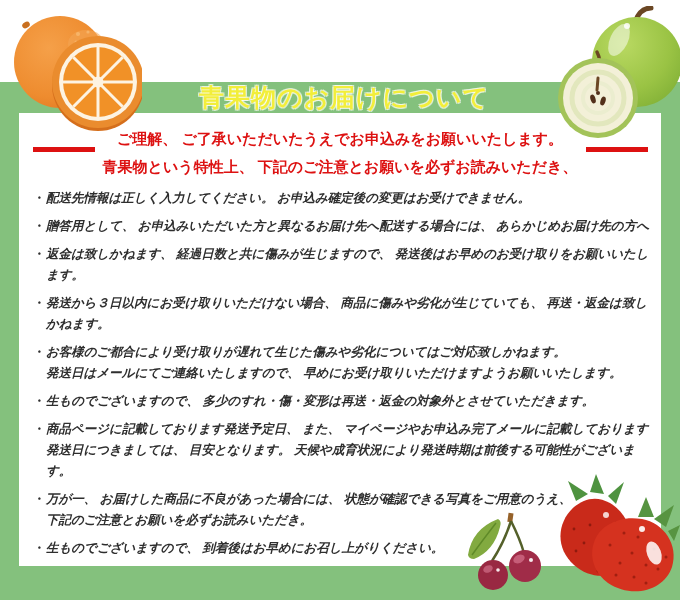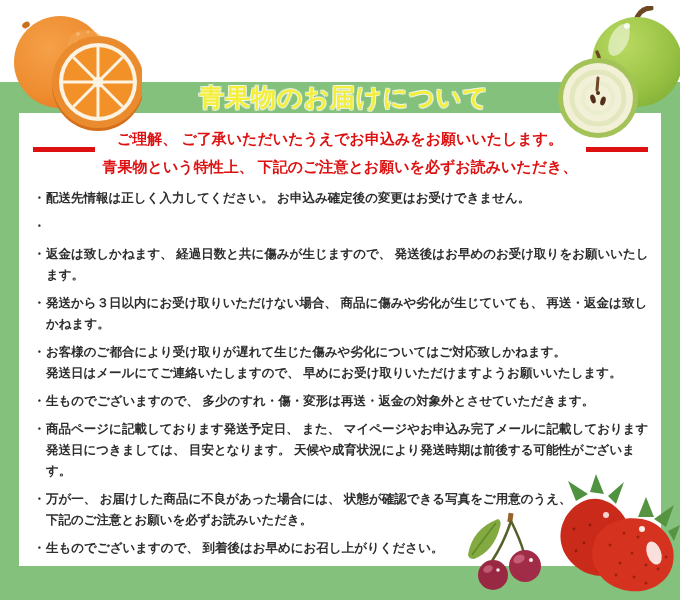--- a/index.html
+++ b/index.html
@@ -18,21 +18,21 @@
     z-index:3;
   }
   .content-box { position:absolute; left:19px; top:113px; width:642px; height:453px; background:#ffffff; z-index:2; }
   .intro { position:relative; padding-top:12px; text-align:center; color:#dd1111; font-weight:bold; font-size:15px; line-height:28px; }
   .dash { position:absolute; top:34px; width:62px; height:5px; background:#dd1111; }
   .dash-left { left:14px; }
   .dash-right { right:13px; }
   .notices { margin-top:7px; padding:0 10px 0 14px; font-size:12.5px; font-weight:bold; color:#2e2e2e; }
   .notice { display:flex; margin-bottom:7px; line-height:21px; }
   .bullet { flex:none; width:13px; }
-  .notice-lines { flex:1; }
+  .notice-lines { flex:1;font-style:italic; }
   .illus { position:absolute; z-index:4; }
   #orange-illus { left:6px; top:12px; }
   #apple-illus { left:556px; top:6px; }
   #cherries-illus { left:464px; top:511px; }
   #strawberries-illus { left:546px; top:473px; }
 </style>
 </head>
 <body>
 
 <div id="page">
@@ -51,20 +51,21 @@
     <div class="notices">
         <div class="notice">
           <span class="bullet">・</span>
           <div class="notice-lines">
             <div>配送先情報は正しく入力してください。 お申込み確定後の変更はお受けできません。</div>
           </div>
         </div>
         <div class="notice">
           <span class="bullet">・</span>
           <div class="notice-lines">
+            <div>贈答用として、 お申込みいただいた方と異なるお届け先へ配送する場合には、 あらかじめお届け先の方へ</div>
           </div>
         </div>
         <div class="notice">
           <span class="bullet">・</span>
           <div class="notice-lines">
             <div>返金は致しかねます、 経過日数と共に傷みが生じますので、 発送後はお早めのお受け取りをお願いいたします。</div>
           </div>
         </div>
         <div class="notice">
           <span class="bullet">・</span>

